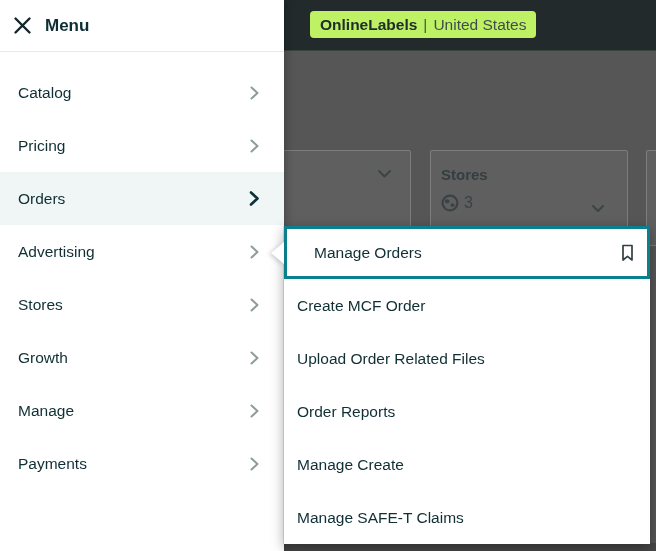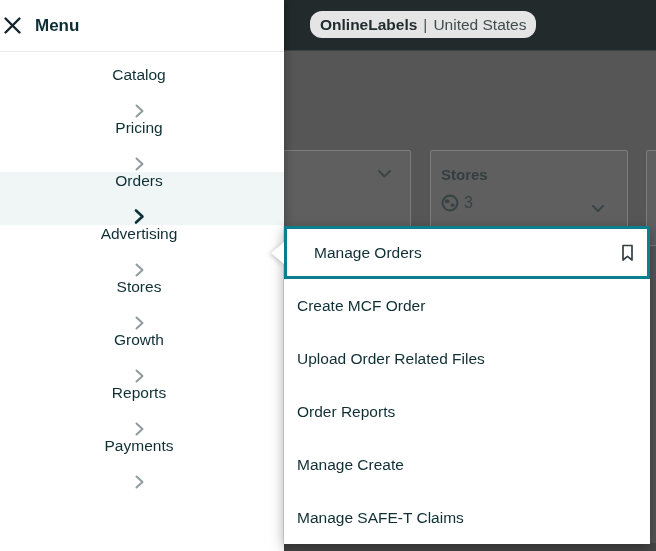--- a/index.html
+++ b/index.html
@@ -5,21 +5,21 @@
   html,body{margin:0;padding:0;background:#3a3a3a;}
   .stage{
     position:relative;width:656px;height:551px;overflow:hidden;
     font-family:"Liberation Sans",sans-serif;background:#565656;
     -webkit-font-smoothing:antialiased;
   }
   
   .topbar{position:absolute;left:0;top:0;width:656px;height:50px;background:#222a2c;border-bottom:1px solid #39433f;}
   .account-badge{
     position:absolute;left:310px;top:11px;height:27px;display:flex;align-items:center;
-    background:#e5e5e5;border-radius:12px;padding:0 10px;font-size:15.5px;white-space:nowrap;
+    background:#bef264;border-radius:4px;padding:0 10px;font-size:15.5px;white-space:nowrap;
   }
   .account-badge .brand{font-weight:700;color:#212c2d;}
   .account-badge .sep{color:#495354;margin:0 6px;}
   .account-badge .region{color:#414c4d;}
   .subnav{position:absolute;left:0;top:51px;width:656px;height:54px;background:#2a3336;}
   .subnav-partial{position:absolute;left:286px;top:23px;font-size:15px;color:#7e8a8b;}
   .main-bg{position:absolute;left:0;top:105px;width:656px;height:446px;background:#565656;}
   .card{position:absolute;top:45px;height:96px;background:#5f5f5f;border:1px solid #7d7d7d;border-radius:2px;box-sizing:border-box;}
   .card1{left:-10px;width:421px;}
   .card2{left:430px;width:198px;}
@@ -27,27 +27,27 @@
   .card-title{display:block;padding:15px 0 0 10px;font-size:15px;font-weight:700;color:#343e40;}
   .card-value-row{display:flex;align-items:center;gap:5px;padding:11px 0 0 10px;color:#394345;font-size:16px;}
   .card .chev-corner{position:absolute;right:18px;top:18px;}
   .card2 .chev-low{position:absolute;right:22px;top:53px;}
   .bottom-strip{position:absolute;left:284px;top:438px;width:372px;height:8px;background:#474747;}
   
   .menu-panel{
     position:absolute;left:0;top:0;width:284px;height:551px;background:#ffffff;z-index:10;
     box-shadow:2px 0 8px rgba(0,0,0,0.25);
   }
-  .menu-header{height:52px;display:flex;align-items:center;padding-left:2px;border-bottom:1px solid #e7eaea;box-sizing:border-box;}
+  .menu-header{height:52px;display:flex;align-items:center;padding-left:12px;border-bottom:1px solid #e7eaea;box-sizing:border-box;}
   .close-btn{background:none;border:none;padding:0;margin:0;width:20px;height:20px;cursor:pointer;display:flex;align-items:center;justify-content:center;}
   .menu-title{margin-left:13px;font-size:17px;font-weight:700;color:#0c2e34;}
   .menu-list{padding-top:14px;}
   .menu-item{
     height:53px;display:flex;align-items:center;justify-content:space-between;
-    padding:0 24px 0 18px;cursor:pointer;flex-direction:column;
+    padding:0 24px 0 18px;cursor:pointer;
   }
   .menu-item .label{font-size:15.5px;color:#0f2f35;}
   .menu-item.active{background:#f0f6f6;}
   
   .submenu-panel{
     position:absolute;left:284px;top:226px;width:366px;height:318px;background:#ffffff;z-index:20;
     box-shadow:-1px 0 0 rgba(0,0,0,0.10),0 4px 12px rgba(0,0,0,0.35);
   }
   .submenu-item{
     height:53px;box-sizing:border-box;display:flex;align-items:center;justify-content:space-between;
@@ -160,21 +160,21 @@
       </div>
       <div class="menu-item">
         <span class="label">Growth</span>
         <span>
             <svg width="11" height="16" viewBox="0 0 11 16">
               <polyline points="2.5,2.5 8.5,8 2.5,13.5" fill="none" stroke="#8e9b9c" stroke-width="2" stroke-linecap="round" stroke-linejoin="round"></polyline>
             </svg>
           </span>
       </div>
       <div class="menu-item">
-        <span class="label">Reports</span>
+        <span class="label">Manage</span>
         <span>
             <svg width="11" height="16" viewBox="0 0 11 16">
               <polyline points="2.5,2.5 8.5,8 2.5,13.5" fill="none" stroke="#8e9b9c" stroke-width="2" stroke-linecap="round" stroke-linejoin="round"></polyline>
             </svg>
           </span>
       </div>
       <div class="menu-item">
         <span class="label">Payments</span>
         <span>
             <svg width="11" height="16" viewBox="0 0 11 16">

